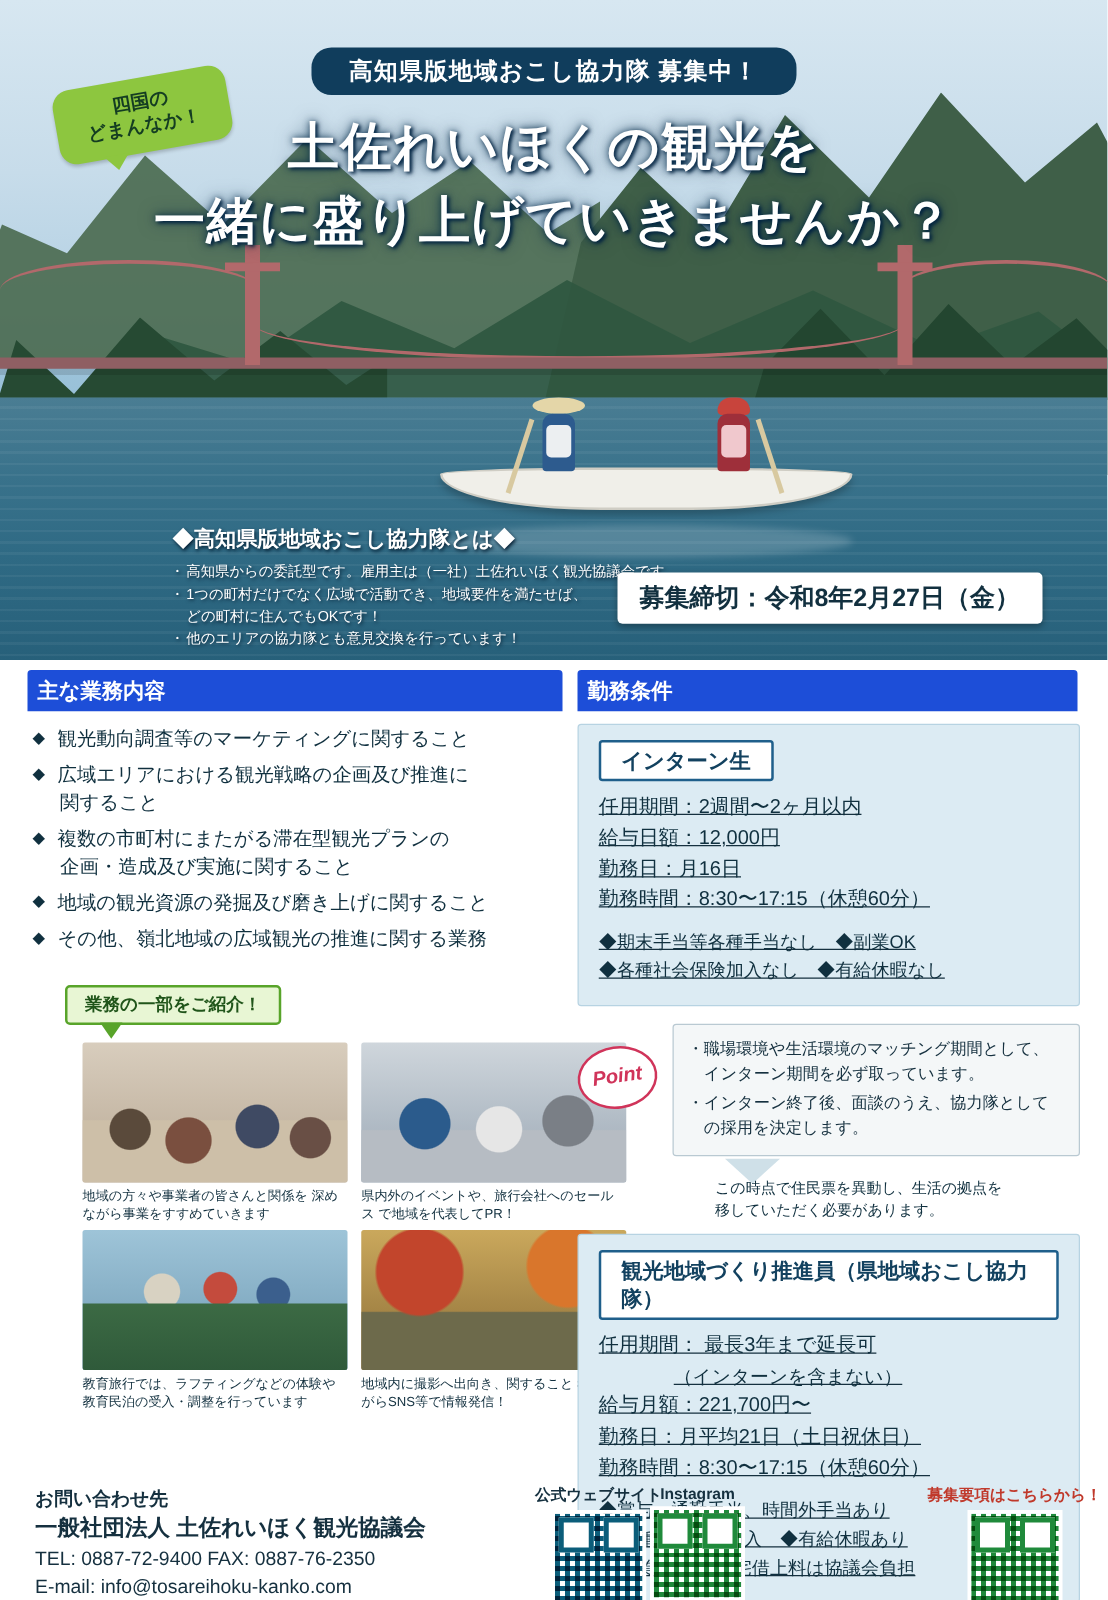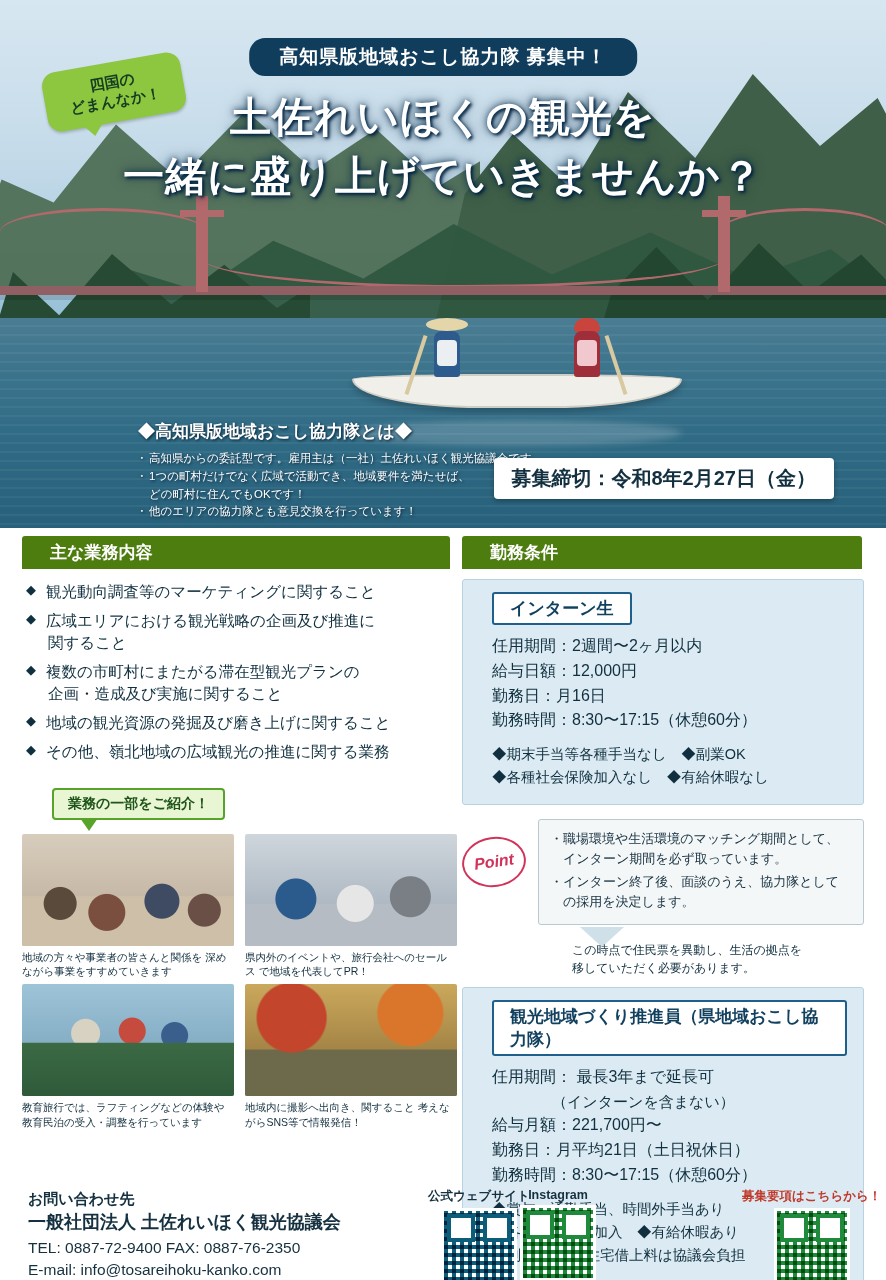--- a/index.html
+++ b/index.html
@@ -156,22 +156,22 @@
     position: absolute; right: 52px; top: 458px;
     background: #ffffff; color: #12303f; font-weight: bold;
     font-size: 20px; padding: 7px 18px; border-radius: 4px;
     box-shadow: 0 2px 5px rgba(0,0,0,.3);
     white-space: nowrap;
   }
   .col-left { position: absolute; left: 22px; top: 536px; width: 430px; }
   .col-right { position: absolute; left: 462px; top: 536px; width: 402px; }
 
   .sec-head {
-    background: #4d7c0f; color: #fff; font-weight: bold; font-size: 17px;
-    padding: 5px 28px; border-radius: 3px 3px 0 0;
+    background: #1d4ed8; color: #fff; font-weight: bold; font-size: 17px;
+    padding: 5px 8px; border-radius: 3px 3px 0 0;
   }
   .sec-head.left { width: 428px; }
   .sec-head.right { width: 400px; }
 
   .duties { list-style: none; margin: 12px 4px 0 4px; }
   .duties li {
     font-size: 15.5px; line-height: 1.42; margin-bottom: 7px;
     padding-left: 20px; position: relative; color: #10303f;
   }
   .duties li:before {
@@ -187,21 +187,21 @@
   .intro-bubble:after {
     content: ""; position: absolute; left: 26px; bottom: -13px;
     border-left: 9px solid transparent; border-right: 9px solid transparent;
     border-top: 13px solid #58a42a;
   }
 
   .photo-grid {
     margin-top: 14px; display: grid; grid-template-columns: 215px 215px;
     column-gap: 8px; row-gap: 6px;
   }
-  .ph { width: 212px; }
+  .ph { width: 212px; margin-left: 44px; }
   .ph-img { width: 212px; height: 112px; border-radius: 2px; position: relative; overflow: hidden; }
   .ph-cap { font-size: 10.5px; line-height: 1.35; margin-top: 4px; color: #12303f; }
 
   .img-meeting { background: linear-gradient(#d8cdbd, #b8a894); }
   .img-meeting:after {
     content:""; position:absolute; inset:0;
     background:
       radial-gradient(circle at 18% 62%, #5a4a3b 0 16px, transparent 17px),
       radial-gradient(circle at 40% 70%, #7a4f3f 0 18px, transparent 19px),
       radial-gradient(circle at 66% 60%, #3f4a63 0 17px, transparent 18px),
@@ -231,21 +231,21 @@
     content:""; position:absolute; inset:0;
     background:
       radial-gradient(circle at 22% 30%, #c2452c 0 34px, transparent 36px),
       radial-gradient(circle at 78% 26%, #d9762c 0 32px, transparent 34px),
       linear-gradient(transparent 58%, #6d6a4b 59%);
   }
 
   
   .panel {
     background: #dcebf3; border: 1px solid #b7d3e2; border-radius: 3px;
-    padding: 12px 16px 14px 29px; margin-top: 10px;
+    padding: 12px 16px 14px 16px; margin-top: 10px; text-decoration: underline;
   }
   .panel-tag {
     display: inline-block; background: #ffffff; border: 2px solid #1f5f8b;
     color: #12415f; font-weight: bold; font-size: 17px;
     padding: 3px 16px; border-radius: 3px; margin-bottom: 9px;
   }
   .panel-tag.wide { font-size: 17px; }
   .panel-tag .small { font-size: 17px; }
   .kv { font-size: 16px; line-height: 1.55; color: #10303f; }
   .kv .indent { display: block; padding-left: 60px; font-size: 15px; }

